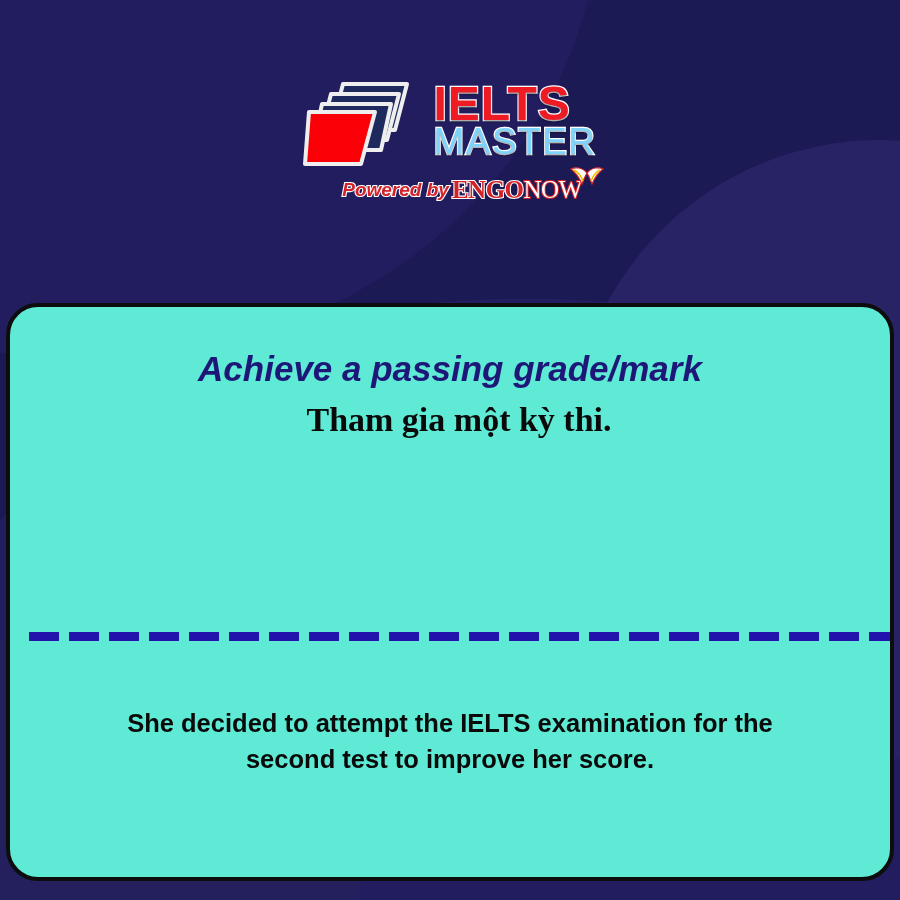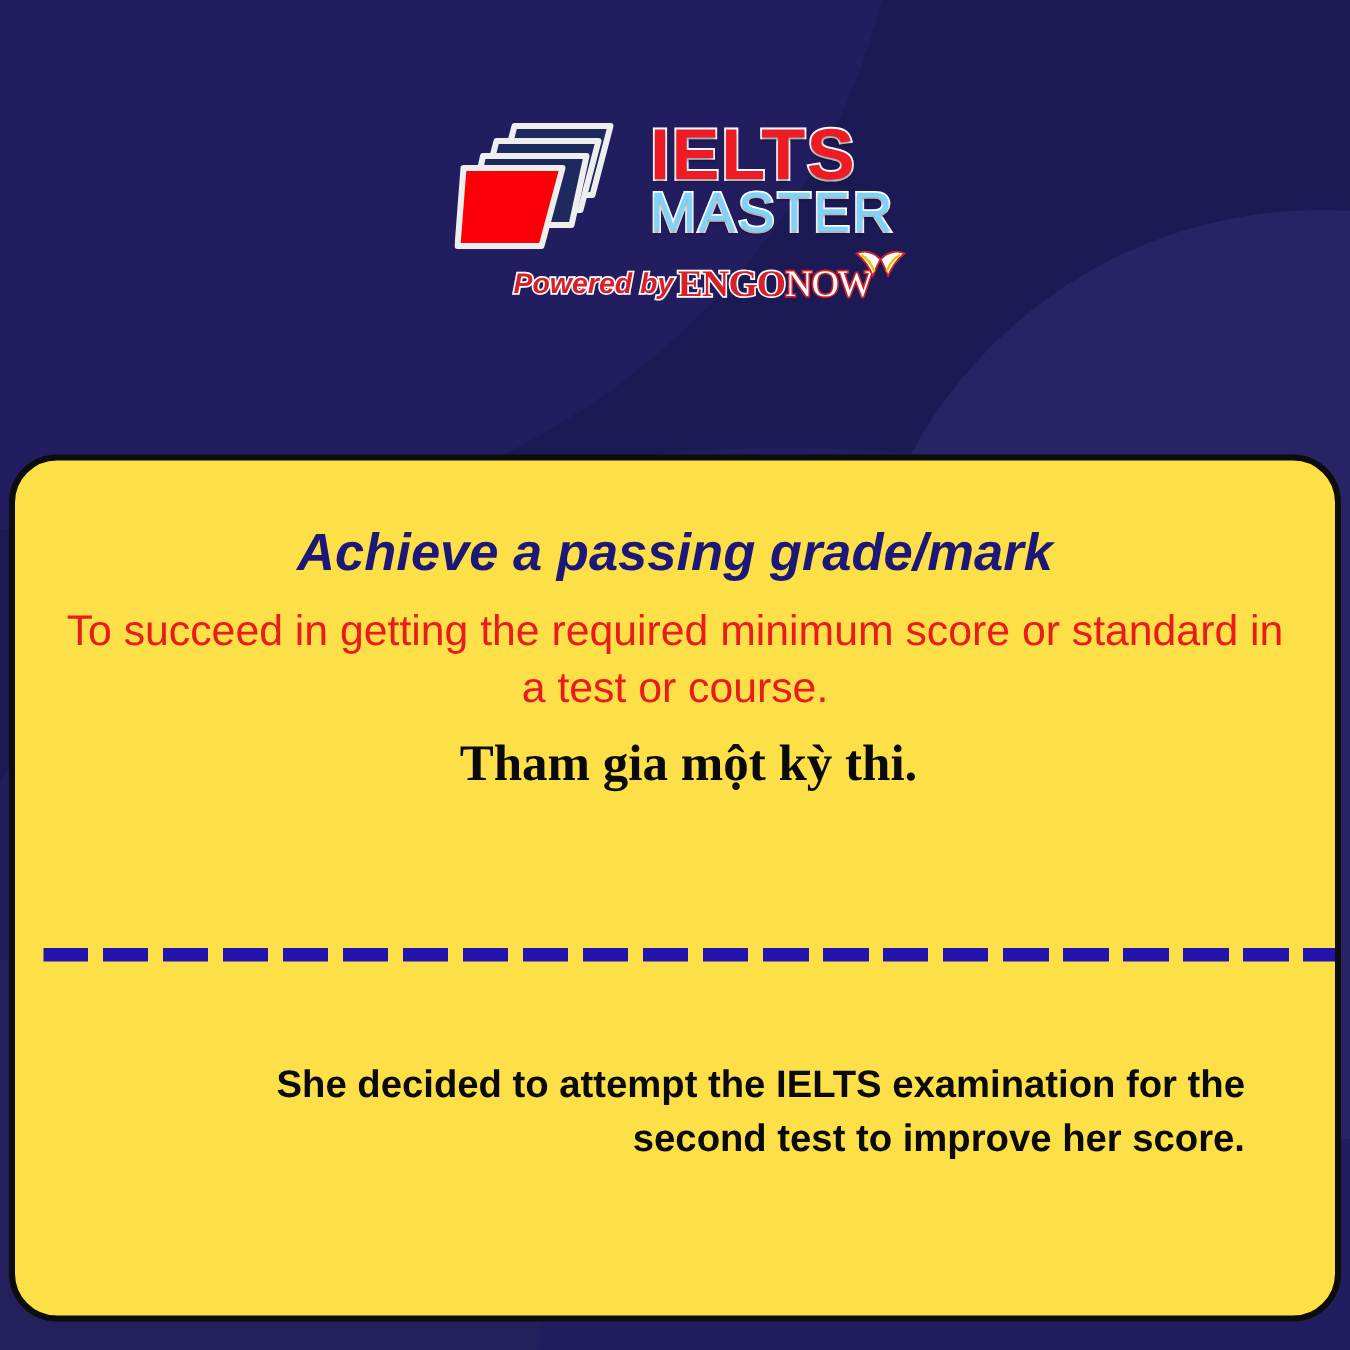--- a/index.html
+++ b/index.html
@@ -164,21 +164,21 @@
     height: 24px;
   }
 
   
   .card {
     position: absolute;
     left: 6px;
     top: 303px;
     width: 888px;
     height: 578px;
-    background: #fde047;
+    background: #5eead4;
     border: 4px solid #0d0d0d;
     border-radius: 32px;
     box-sizing: border-box;
     z-index: 4;
     overflow: hidden;
   }
 
   .card-title {
     font-family: "Liberation Sans", sans-serif;
     font-style: italic;
@@ -225,21 +225,21 @@
       rgba(255,255,255,0) 30px,
       rgba(255,255,255,0) 40px
     );
   }
 
   .card-example {
     font-family: "Liberation Sans", sans-serif;
     font-weight: bold;
     font-size: 25.5px;
     color: #0a0a0a;
-    text-align: right;
+    text-align: center;
     line-height: 1.42;
     position: absolute;
     left: 60px;
     right: 60px;
     top: 398px;
   }
 </style>
 </head>
 <body>
 
@@ -284,24 +284,20 @@
           <path d="M30 5 C26 7 23 11 21 16" stroke="#f2c200" stroke-width="1.6" fill="none"></path>
         </svg>
       </span>
     </div>
   </div>
 
   <div class="card">
 
     <h1 class="card-title">Achieve a passing grade/mark</h1>
 
-    <p class="card-para">
-      <span>To succeed in getting the required minimum score or standard in</span><br>
-      <span>a test or course.</span>
-    </p>
 
 
     <p class="card-vn">Tham gia một kỳ thi.</p>
 
     <div class="dashed-divider"></div>
 
     <div class="card-example">
       <span>She decided to attempt the IELTS examination for the</span><br>
       <span>second test to improve her score.</span>
     </div>

